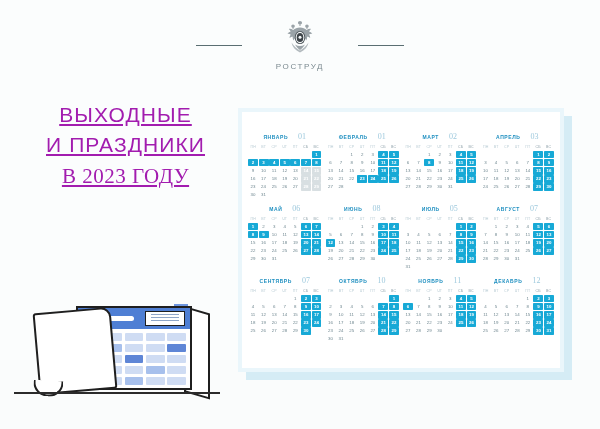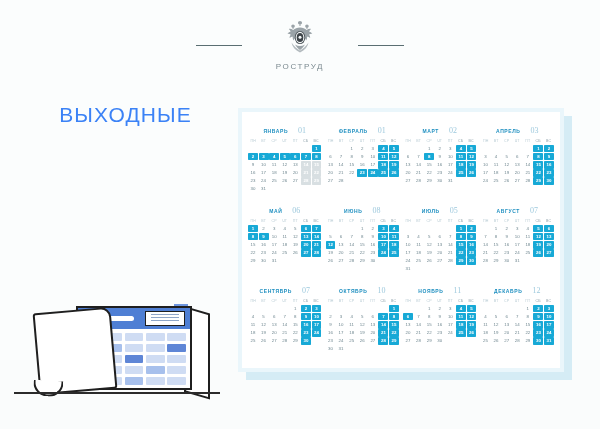--- a/index.html
+++ b/index.html
@@ -15,32 +15,32 @@
   .header{position:absolute;top:10px;left:0;width:600px;height:70px;}
   .hdr-line{position:absolute;top:35px;height:1px;background:#5a6e72;}
   .hdr-line.left{left:196px;width:46px;}
   .hdr-line.right{left:358px;width:46px;}
   .emblem{position:absolute;left:282px;top:8px;width:36px;height:40px;}
   .rostrud{position:absolute;top:52px;left:0;width:600px;text-align:center;
     font-size:8px;letter-spacing:1.6px;color:#7b8a90;}
 
   
   .title{position:absolute;left:18px;top:100px;width:215px;text-align:center;
-    color:#3b82f6;line-height:1.45;}
+    color:#a21caf;line-height:1.45;text-decoration:underline;}
   .title .l{display:block;font-size:21px;letter-spacing:1.1px;font-weight:400;}
   .title .l3{font-family:"Liberation Serif",serif;letter-spacing:0.5px;}
 
   
   .cal-shadow{position:absolute;left:246px;top:116px;width:326px;height:264px;
     background:#d5ecf5;}
   .cal-card{position:absolute;left:238px;top:108px;width:326px;height:264px;
     background:#ffffff;border:4px solid #eaf6fb;box-sizing:border-box;}
-  .cal-inner{position:absolute;left:0;top:6px;width:100%;height:100%;
+  .cal-inner{position:absolute;left:0;top:0;width:100%;height:100%;
     display:flex;flex-direction:column;justify-content:flex-start;
-    padding:8px 4px;box-sizing:border-box;}
+    padding:20px 4px;box-sizing:border-box;}
   .cal-row{display:flex;flex:1;}
   .month{flex:1;padding:0 2px;box-sizing:border-box;}
 
   .m-head{display:flex;align-items:baseline;justify-content:center;
     gap:10px;height:11px;}
   .m-name{font-size:5px;letter-spacing:.6px;color:#1e8fc0;font-weight:700;
     text-transform:uppercase;}
   .m-num{font-size:8px;color:#9ec9dd;font-family:"Liberation Serif",serif;}
 
   .dow{display:grid;grid-template-columns:repeat(7,1fr);margin-top:1px;}
@@ -105,20 +105,22 @@
       <circle cx="18" cy="19.3" r="1.5" fill="#f6f9fa"></circle>
       <path d="M13 26.5c1.6 2.6 3.2 4.3 5 5.4 1.8-1.1 3.4-2.8 5-5.4-1.6 1-3.3 1.5-5 1.5s-3.4-.5-5-1.5z" fill="#9aa3a8"></path>
       <path d="M9.5 24.5c2.4 3.8 5.2 6.3 8.5 7.9 3.3-1.6 6.1-4.1 8.5-7.9-.8 4.2-3.5 7.6-8.5 10.1-5-2.5-7.7-5.9-8.5-10.1z" fill="#b2babe"></path>
     </svg>
 
     <div class="rostrud">РОСТРУД</div>
   </div>
 
   <div class="title">
     <span class="l">ВЫХОДНЫЕ</span>
+    <span class="l">И ПРАЗДНИКИ</span>
+    <span class="l l3">В 2023 ГОДУ</span>
   </div>
 
   <div class="cal-shadow"></div>
   <div class="cal-card">
     <div class="cal-inner" id="cal-inner">
         <div class="cal-row">
           <div class="month">
             <div class="m-head">
               <span class="m-name">ЯНВАРЬ</span>
               <span class="m-num">01</span>

